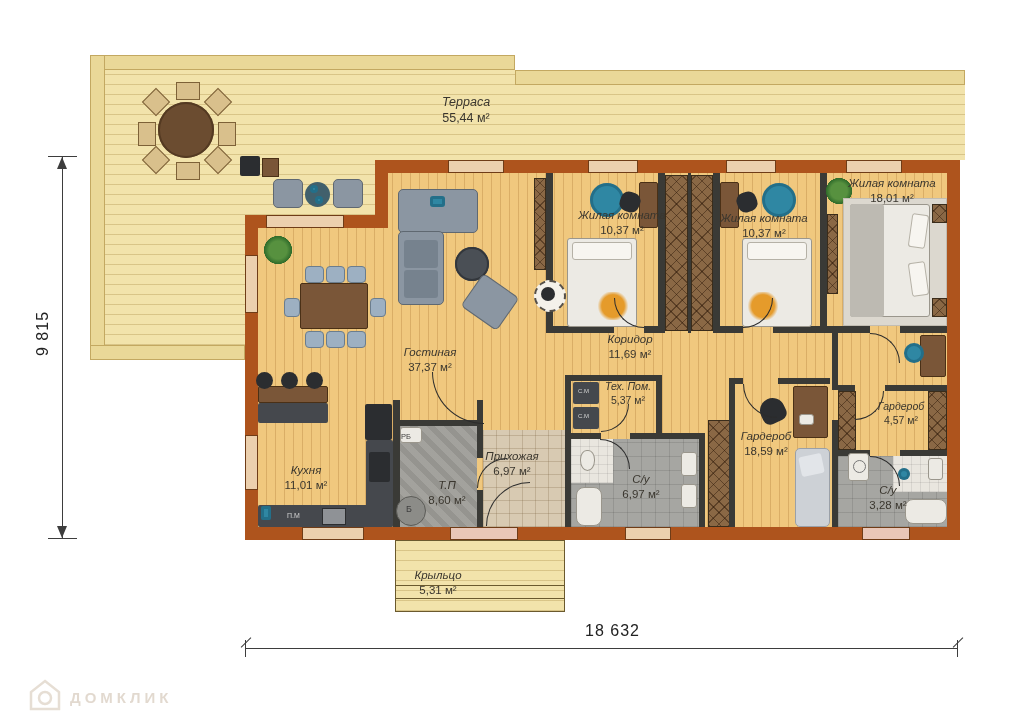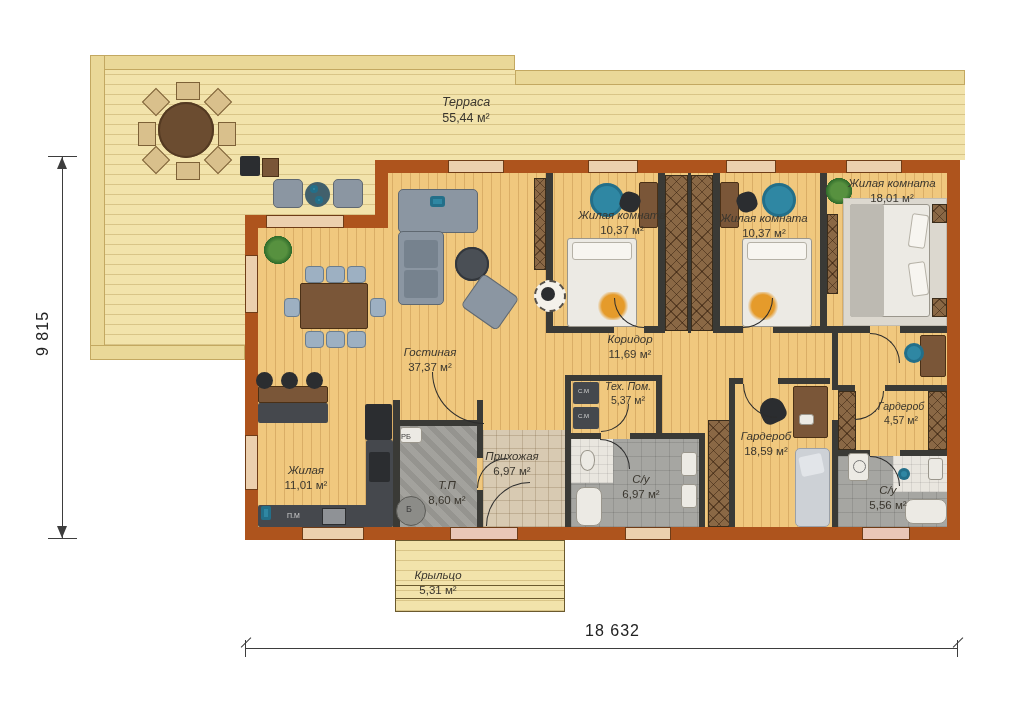--- a/index.html
+++ b/index.html
@@ -255,21 +255,21 @@
 
   <div class="abs terrace" style="left:395px;top:540px;width:170px;height:72px;border:1px solid #6b5a2e;box-sizing:border-box;"></div>
   <div class="abs" style="left:395px;top:585px;width:170px;height:1px;background:#6b5a2e;"></div>
   <div class="abs" style="left:395px;top:598px;width:170px;height:1px;background:#6b5a2e;"></div>
 
   <div class="rlabel" style="left:466px;top:110px;font-size:12.5px;">
     <span class="nm">Терраса</span><span>55,44 м²</span></div>
   <div class="rlabel" style="left:430px;top:360px;">
     <span class="nm">Гостиная</span><span>37,37 м²</span></div>
   <div class="rlabel" style="left:306px;top:478px;">
-    <span class="nm">Жилая</span><span>11,01 м²</span></div>
+    <span class="nm">Кухня</span><span>11,01 м²</span></div>
   <div class="rlabel" style="left:622px;top:223px;">
     <span class="nm">Жилая комната</span><span>10,37 м²</span></div>
   <div class="rlabel" style="left:764px;top:226px;">
     <span class="nm">Жилая комната</span><span>10,37 м²</span></div>
   <div class="rlabel" style="left:892px;top:191px;">
     <span class="nm">Жилая комната</span><span>18,01 м²</span></div>
   <div class="rlabel" style="left:630px;top:347px;">
     <span class="nm">Коридор</span><span>11,69 м²</span></div>
   <div class="rlabel" style="left:628px;top:394px;font-size:10.5px;">
     <span class="nm">Тех. Пом.</span><span>5,37 м²</span></div>
@@ -277,21 +277,21 @@
     <span class="nm">Т.П</span><span>8,60 м²</span></div>
   <div class="rlabel" style="left:512px;top:464px;">
     <span class="nm">Прихожая</span><span>6,97 м²</span></div>
   <div class="rlabel" style="left:641px;top:487px;">
     <span class="nm">С/у</span><span>6,97 м²</span></div>
   <div class="rlabel" style="left:766px;top:444px;">
     <span class="nm">Гардероб</span><span>18,59 м²</span></div>
   <div class="rlabel" style="left:901px;top:414px;font-size:10.5px;">
     <span class="nm">Гардероб</span><span>4,57 м²</span></div>
   <div class="rlabel" style="left:888px;top:498px;">
-    <span class="nm">С/у</span><span>5,56 м²</span></div>
+    <span class="nm">С/у</span><span>3,28 м²</span></div>
   <div class="rlabel" style="left:438px;top:583px;">
     <span class="nm">Крыльцо</span><span>5,31 м²</span></div>
 
   <div class="tiny" style="left:401px;top:432px;">РБ</div>
   <div class="tiny" style="left:406px;top:504px;font-size:9px;">Б</div>
   <div class="tinyw" style="left:287px;top:512px;">П.М</div>
   <div class="tinyw" style="left:578px;top:388px;font-size:6px;">С.М</div>
   <div class="tinyw" style="left:578px;top:413px;font-size:6px;">С.М</div>
 
   <div class="abs dim-line" style="left:62px;top:157px;width:1px;height:381px;"></div>
@@ -301,14 +301,23 @@
   <div class="tri" style="left:57px;top:526px;border-left:5px solid transparent;border-right:5px solid transparent;border-top:12px solid #3d3d3d;"></div>
   <div class="dim-text" style="left:20px;top:347px;transform:rotate(-90deg) translate(50%,0);transform-origin:center;">9 815</div>
 
   <div class="abs dim-line" style="left:245px;top:648px;width:713px;height:1px;"></div>
   <div class="abs dim-line" style="left:245px;top:640px;width:1px;height:17px;"></div>
   <div class="abs dim-line" style="left:957px;top:640px;width:1px;height:17px;"></div>
   <div class="abs" style="left:239px;top:642px;width:14px;height:1px;background:#3d3d3d;transform:rotate(-45deg);"></div>
   <div class="abs" style="left:951px;top:642px;width:14px;height:1px;background:#3d3d3d;transform:rotate(-45deg);"></div>
   <div class="dim-text" style="left:585px;top:622px;">18 632</div>
 
+  <div class="wm" style="left:28px;top:678px;">
+    <span>
+      <svg width="34" height="34" viewBox="0 0 34 34">
+        <path d="M17 3 L31 14 L31 31 L3 31 L3 14 Z" fill="none" stroke="#d3c4b2" stroke-width="2.5"></path>
+        <circle cx="17" cy="20" r="6" fill="none" stroke="#d3c4b2" stroke-width="2.5"></circle>
+      </svg>
+    </span>
+    <span class="wm-text">ДОМКЛИК</span>
+  </div>
 
 </div>
 
 </body></html>

